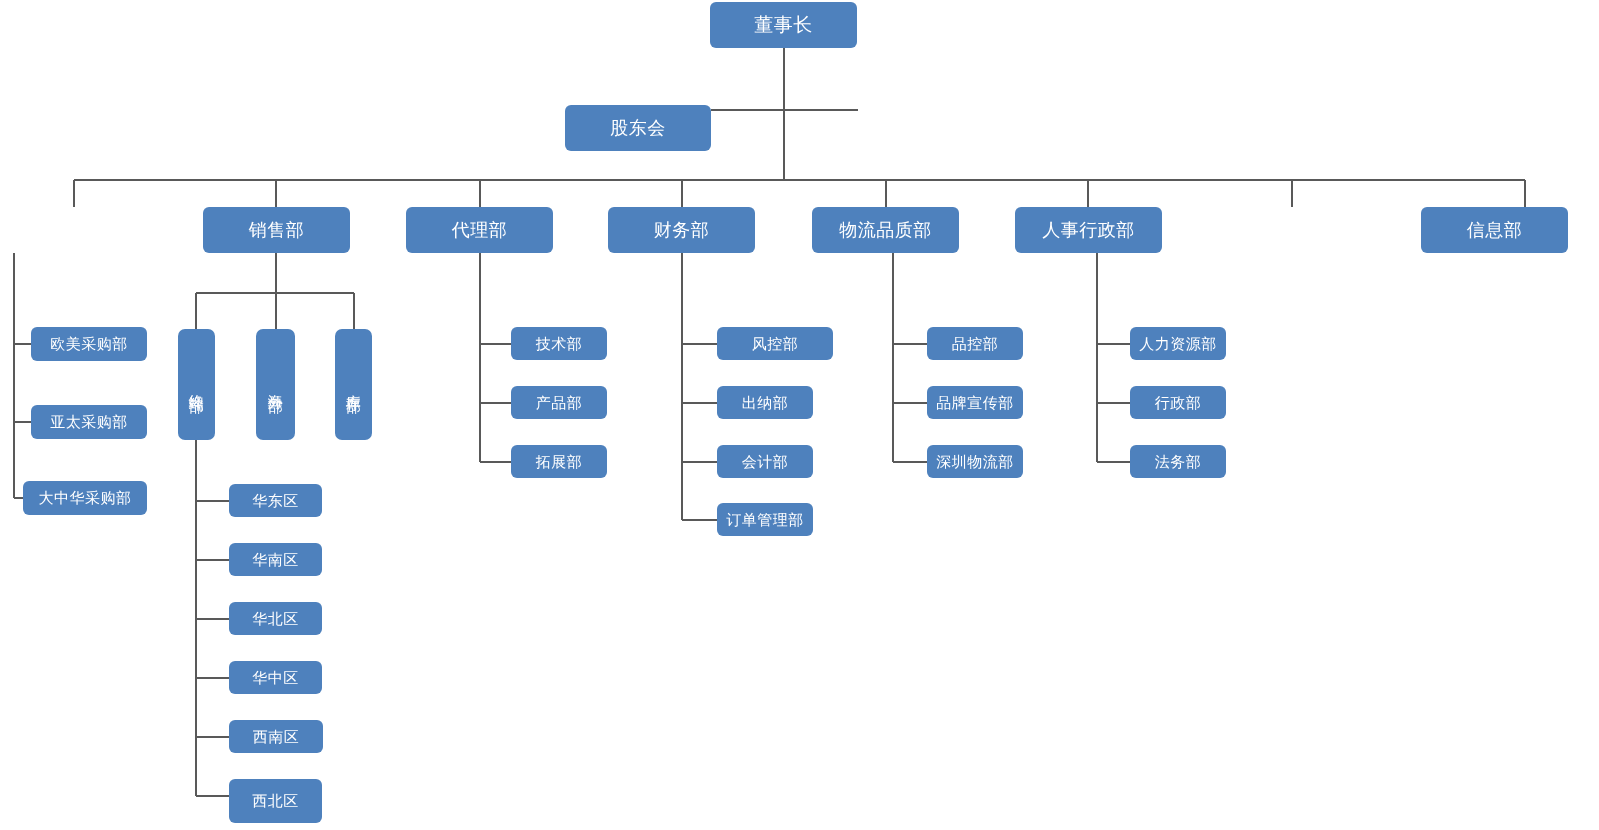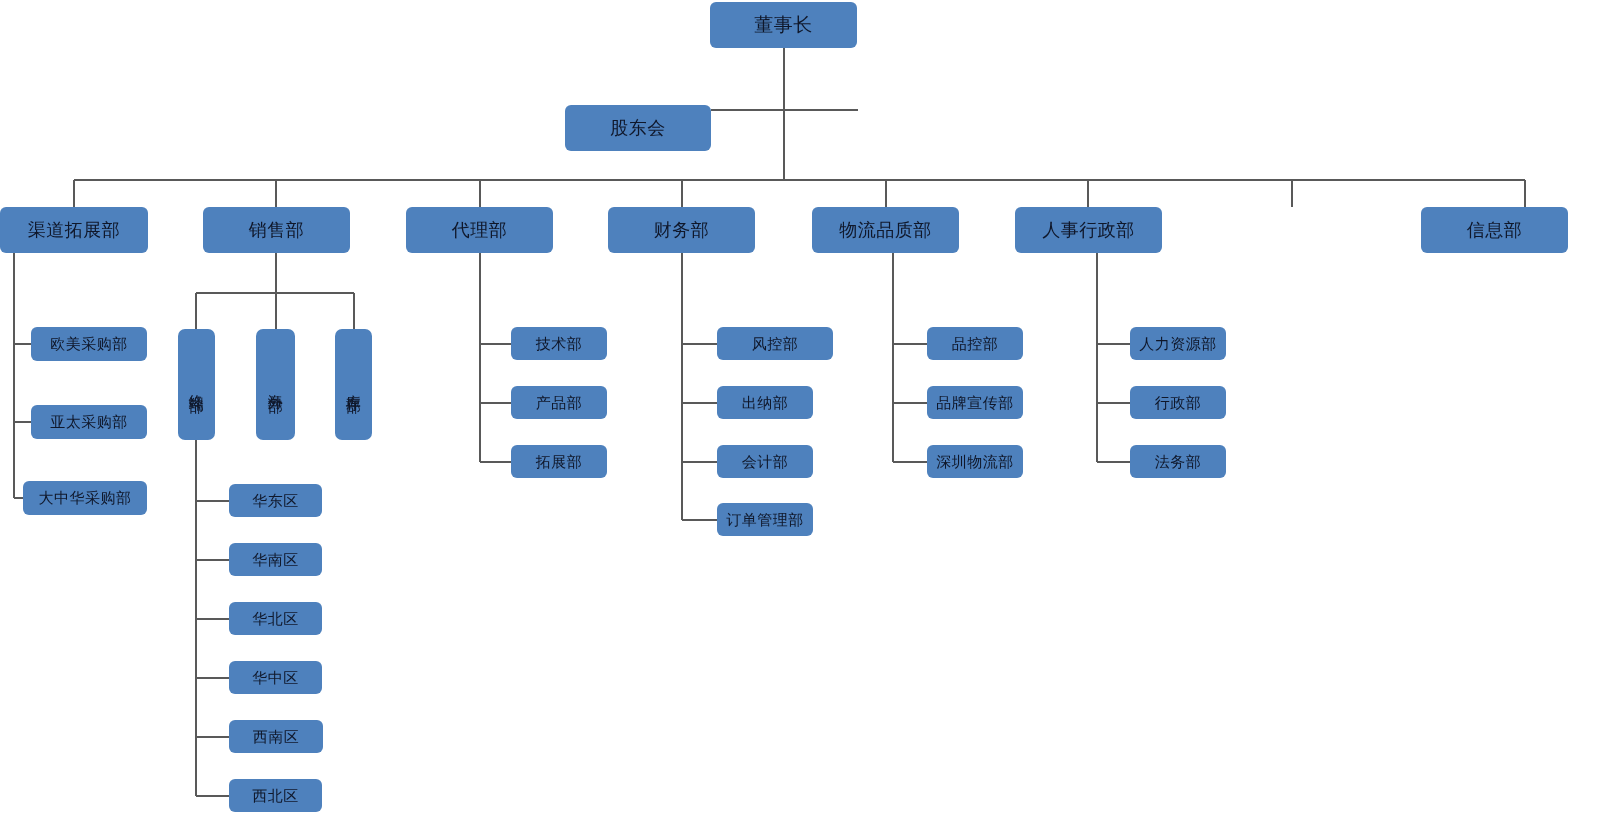--- a/index.html
+++ b/index.html
@@ -10,21 +10,21 @@
     overflow:hidden;
     position:relative;
   }
   #canvas{position:absolute;left:0;top:0;width:1599px;height:830px;}
   #lines{position:absolute;left:0;top:0;width:1599px;height:830px;pointer-events:none;}
   .node{
     position:absolute;
     box-sizing:border-box;
     background:#4e81bd;
     border-radius:6px;
-    color:#0f172a;
+    color:#ffffff;
     display:flex;
     align-items:center;
     justify-content:center;
     text-align:center;
     line-height:1.15;
     white-space:nowrap;
     letter-spacing:0.5px;
   }
   .lvl0{font-size:19px;}
   .lvl1{font-size:18px;margin-top:18px;}
@@ -101,42 +101,41 @@
       <path d="M1097,344 L1130,344"></path>
       <path d="M1097,403 L1130,403"></path>
       <path d="M1097,462 L1130,462"></path>
 
     </g>
   </svg>
 
   <div class="node lvl0" style="left: 710px; top: 2px; width: 147px; height: 46px;">董事长</div>
   <div class="node lvl1" style="left: 565px; top: 87px; width: 146px; height: 46px;">股东会</div>
 
-  <div class="node lvl2" style="left: 0px; top: 207px; width: 148px; height: 46px;">渠道拓展部</div>
   <div class="node lvl2" style="left: 203px; top: 207px; width: 147px; height: 46px;">销售部</div>
   <div class="node lvl2" style="left: 406px; top: 207px; width: 147px; height: 46px;">代理部</div>
   <div class="node lvl2" style="left: 608px; top: 207px; width: 147px; height: 46px;">财务部</div>
   <div class="node lvl2" style="left: 812px; top: 207px; width: 147px; height: 46px;">物流品质部</div>
   <div class="node lvl2" style="left: 1015px; top: 207px; width: 147px; height: 46px;">人事行政部</div>
   <div class="node lvl2" style="left: 1421px; top: 207px; width: 147px; height: 46px;">信息部</div>
 
   <div class="node lvl3" style="left: 31px; top: 327px; width: 116px; height: 34px;">欧美采购部</div>
   <div class="node lvl3" style="left: 31px; top: 405px; width: 116px; height: 34px;">亚太采购部</div>
   <div class="node lvl3" style="left: 23px; top: 481px; width: 124px; height: 34px;">大中华采购部</div>
 
   <div class="node vnode" style="left: 178px; top: 329px; width: 37px; height: 111px;">终端部</div>
   <div class="node vnode" style="left: 256px; top: 329px; width: 39px; height: 111px;">海外部</div>
   <div class="node vnode" style="left: 335px; top: 329px; width: 37px; height: 111px;">库存部</div>
 
   <div class="node lvl3" style="left: 229px; top: 484px; width: 93px; height: 33px;">华东区</div>
   <div class="node lvl3" style="left: 229px; top: 543px; width: 93px; height: 33px;">华南区</div>
   <div class="node lvl3" style="left: 229px; top: 602px; width: 93px; height: 33px;">华北区</div>
   <div class="node lvl3" style="left: 229px; top: 661px; width: 93px; height: 33px;">华中区</div>
   <div class="node lvl3" style="left: 229px; top: 720px; width: 94px; height: 33px;">西南区</div>
-  <div class="node lvl3" style="left: 229px; top: 779px; width: 93px; height: 33px;">西北区</div>
+  <div class="node lvl3" style="left: 229px; top: 779px; width: 93px; height: 44px;">西北区</div>
 
   <div class="node lvl3" style="left: 511px; top: 327px; width: 96px; height: 33px;">技术部</div>
   <div class="node lvl3" style="left: 511px; top: 386px; width: 96px; height: 33px;">产品部</div>
   <div class="node lvl3" style="left: 511px; top: 445px; width: 96px; height: 33px;">拓展部</div>
 
   <div class="node lvl3" style="left: 717px; top: 327px; width: 116px; height: 33px;">风控部</div>
   <div class="node lvl3" style="left: 717px; top: 386px; width: 96px; height: 33px;">出纳部</div>
   <div class="node lvl3" style="left: 717px; top: 445px; width: 96px; height: 33px;">会计部</div>
   <div class="node lvl3" style="left: 717px; top: 503px; width: 96px; height: 33px;">订单管理部</div>
 

